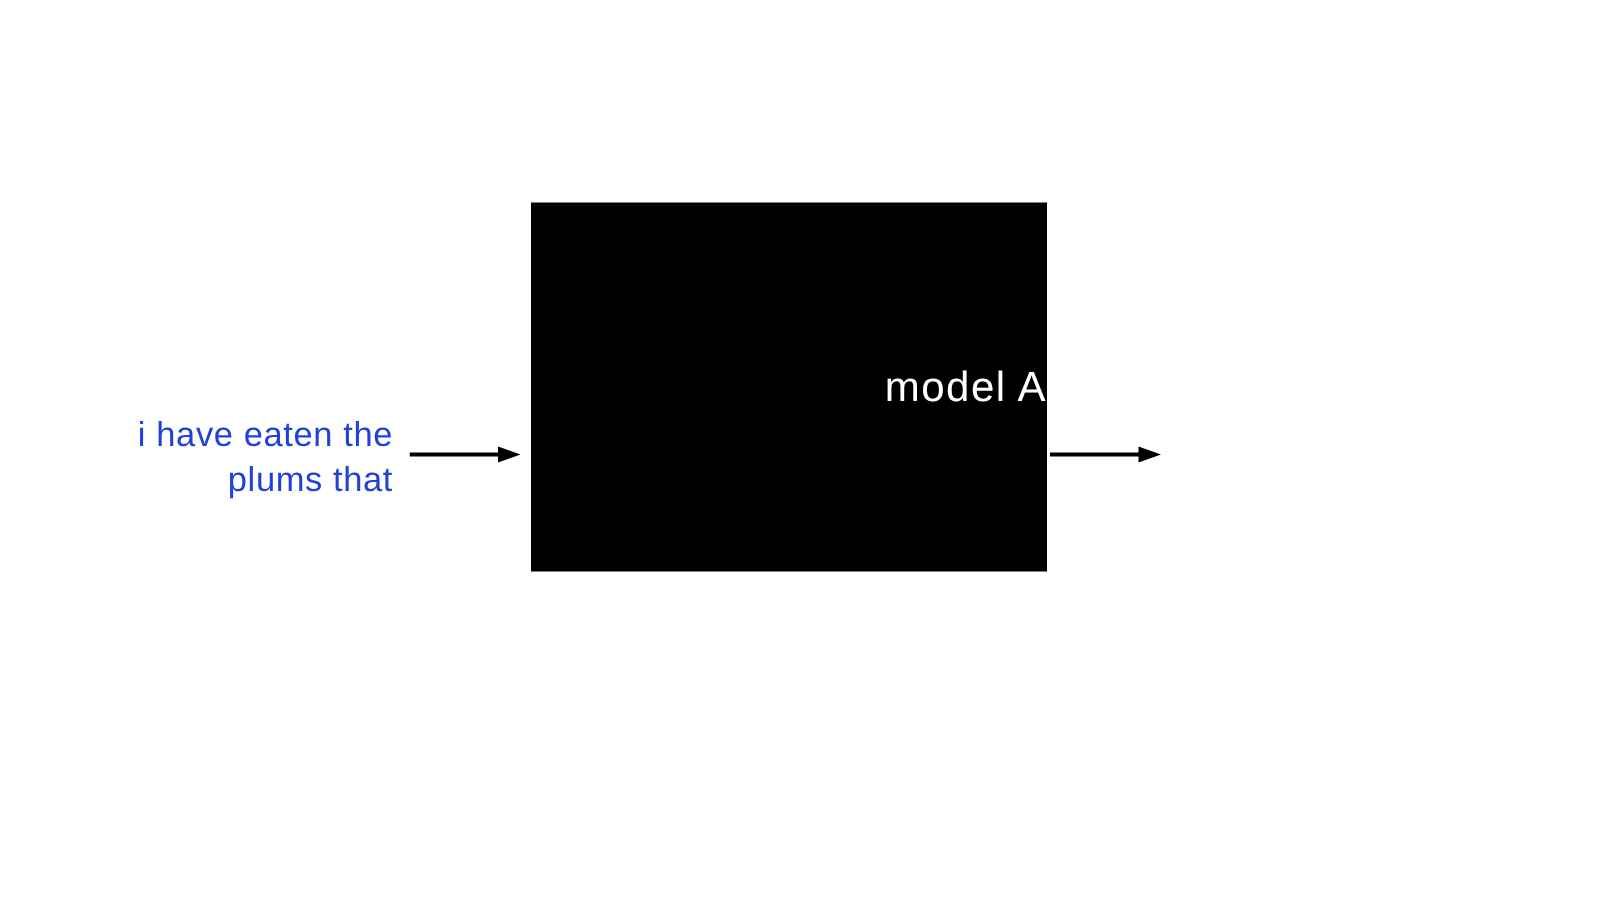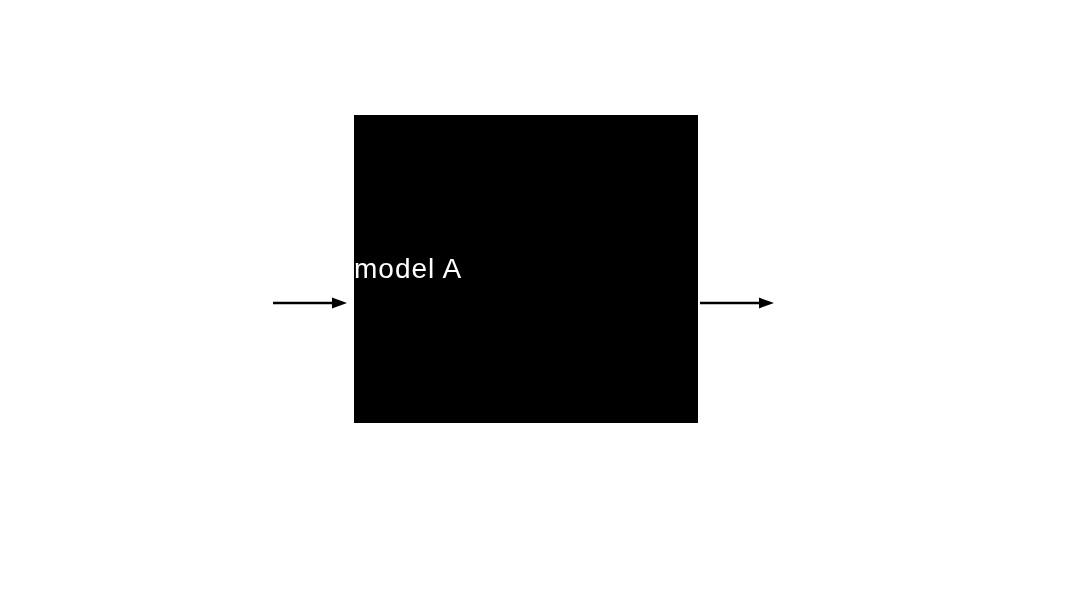--- a/index.html
+++ b/index.html
@@ -14,27 +14,27 @@
     position: relative;
     width: 1080px;
     height: 608px;
     background: var(--background, #ffffff);
     overflow: hidden;
     margin: 0 auto;
   }
   .model-box {
     position: absolute;
     left: 354px;
-    top: 115px;
+    top: 135px;
     width: 344px;
-    height: 308px;
+    height: 246px;
     background: var(--box-black, #000000);
     display: flex;
     align-items: center;
-    justify-content: flex-start;
+    justify-content: flex-end;
   }
   .model-label {
     color: #ffffff;
     font-size: 28px;
     font-weight: 400;
     letter-spacing: 1px;
   }
   .io-text {
     position: absolute;
     color: var(--text-blue, #2042d8);
@@ -67,20 +67,22 @@
   .arrow-right {
     left: 700px;
     top: 295px;
   }
 </style>
 </head>
 <body>
 
 <div class="canvas">
 
+  <div class="io-text input-text">i have eaten the
+plums that</div>
 
   <svg class="arrow arrow-left" width="74" height="16" viewBox="0 0 74 16">
     <line x1="0" y1="8" x2="60" y2="8" stroke="currentColor" stroke-width="2.6"></line>
     <polygon points="59,2.6 74,8 59,13.4" fill="currentColor"></polygon>
   </svg>
 
   <div class="model-box">
     <span class="model-label">model A</span>
   </div>
 

